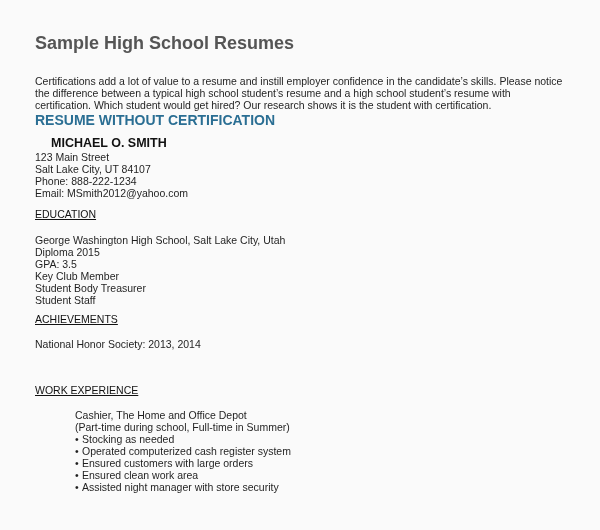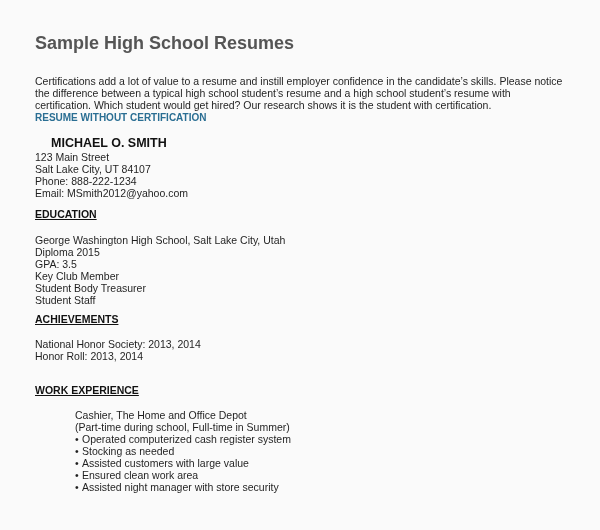--- a/index.html
+++ b/index.html
@@ -15,32 +15,32 @@
       position: absolute; top: 33px; left: 0;
       font-size: 18px; font-weight: bold; color: #555555;
       margin: 0; white-space: nowrap;
     }
     .intro {
       position: absolute; top: 75px; left: 0; width: 530px;
       font-size: 10.5px; line-height: 12px; color: #1f1f1f; margin: 0;
     }
     .subhead {
       position: absolute; top: 112px; left: 0;
-      font-size: 10px; font-weight: bold; color: #2a6e93;
+      font-size: 14px; font-weight: bold; color: #2a6e93;
       margin: 0; white-space: nowrap;
     }
     .name {
       position: absolute; top: 136px; left: 0;
       font-size: 12.5px; font-weight: bold; color: #111; margin: 0; padding-left: 16px;
     }
     .block { position: absolute; left: 0; font-size: 10.5px; line-height: 12px; color: #1f1f1f; }
     .line { white-space: nowrap; }
     .sec {
       position: absolute; left: 0;
-      font-size: 10.5px; font-weight: bold; color: #111;
+      font-size: 10.5px; font-weight: normal; color: #111;
       text-decoration: underline; margin: 0; white-space: nowrap;
     }
     .bullet-dot { display: inline-block; width: 7px; }
   </style>
 </head>
 <body>
 
 <div class="page">
   <h1 class="title">Sample High School Resumes</h1>
   <p class="intro">Certifications add a lot of value to a resume and instill employer confidence in the candidate’s skills. Please notice the difference between a typical high school student’s resume and a high school student’s resume with certification. Which student would get hired? Our research shows it is the student with certification.</p>
@@ -61,26 +61,25 @@
     <div class="line">Diploma 2015</div>
     <div class="line">GPA:  3.5</div>
     <div class="line">Key Club Member</div>
     <div class="line">Student Body Treasurer</div>
     <div class="line">Student Staff</div>
   </div>
 
   <div class="sec" style="top:313px;">ACHIEVEMENTS</div>
   <div class="block" style="top:338px;">
     <div class="line">National Honor Society:  2013, 2014</div>
-    <div class="line">Honor Roll:  2013, 2014</div>
   </div>
 
   <div class="sec" style="top:384px;text-align:center;">WORK EXPERIENCE</div>
   <div class="block" style="top:409px;margin-left:40px;">
     <div class="line">Cashier, The Home and Office Depot</div>
     <div class="line">(Part-time during school, Full-time in Summer)</div>
+    <div class="line"><span class="bullet-dot">•</span><span>Stocking as needed</span></div>
     <div class="line"><span class="bullet-dot">•</span><span>Operated computerized cash register system</span></div>
-    <div class="line"><span class="bullet-dot">•</span><span>Stocking as needed</span></div>
-    <div class="line"><span class="bullet-dot">•</span><span>Assisted customers with large value</span></div>
+    <div class="line"><span class="bullet-dot">•</span><span>Ensured customers with large orders</span></div>
     <div class="line"><span class="bullet-dot">•</span><span>Ensured clean work area</span></div>
     <div class="line"><span class="bullet-dot">•</span><span>Assisted night manager with store security</span></div>
   </div>
 </div>
 
 </body></html>

